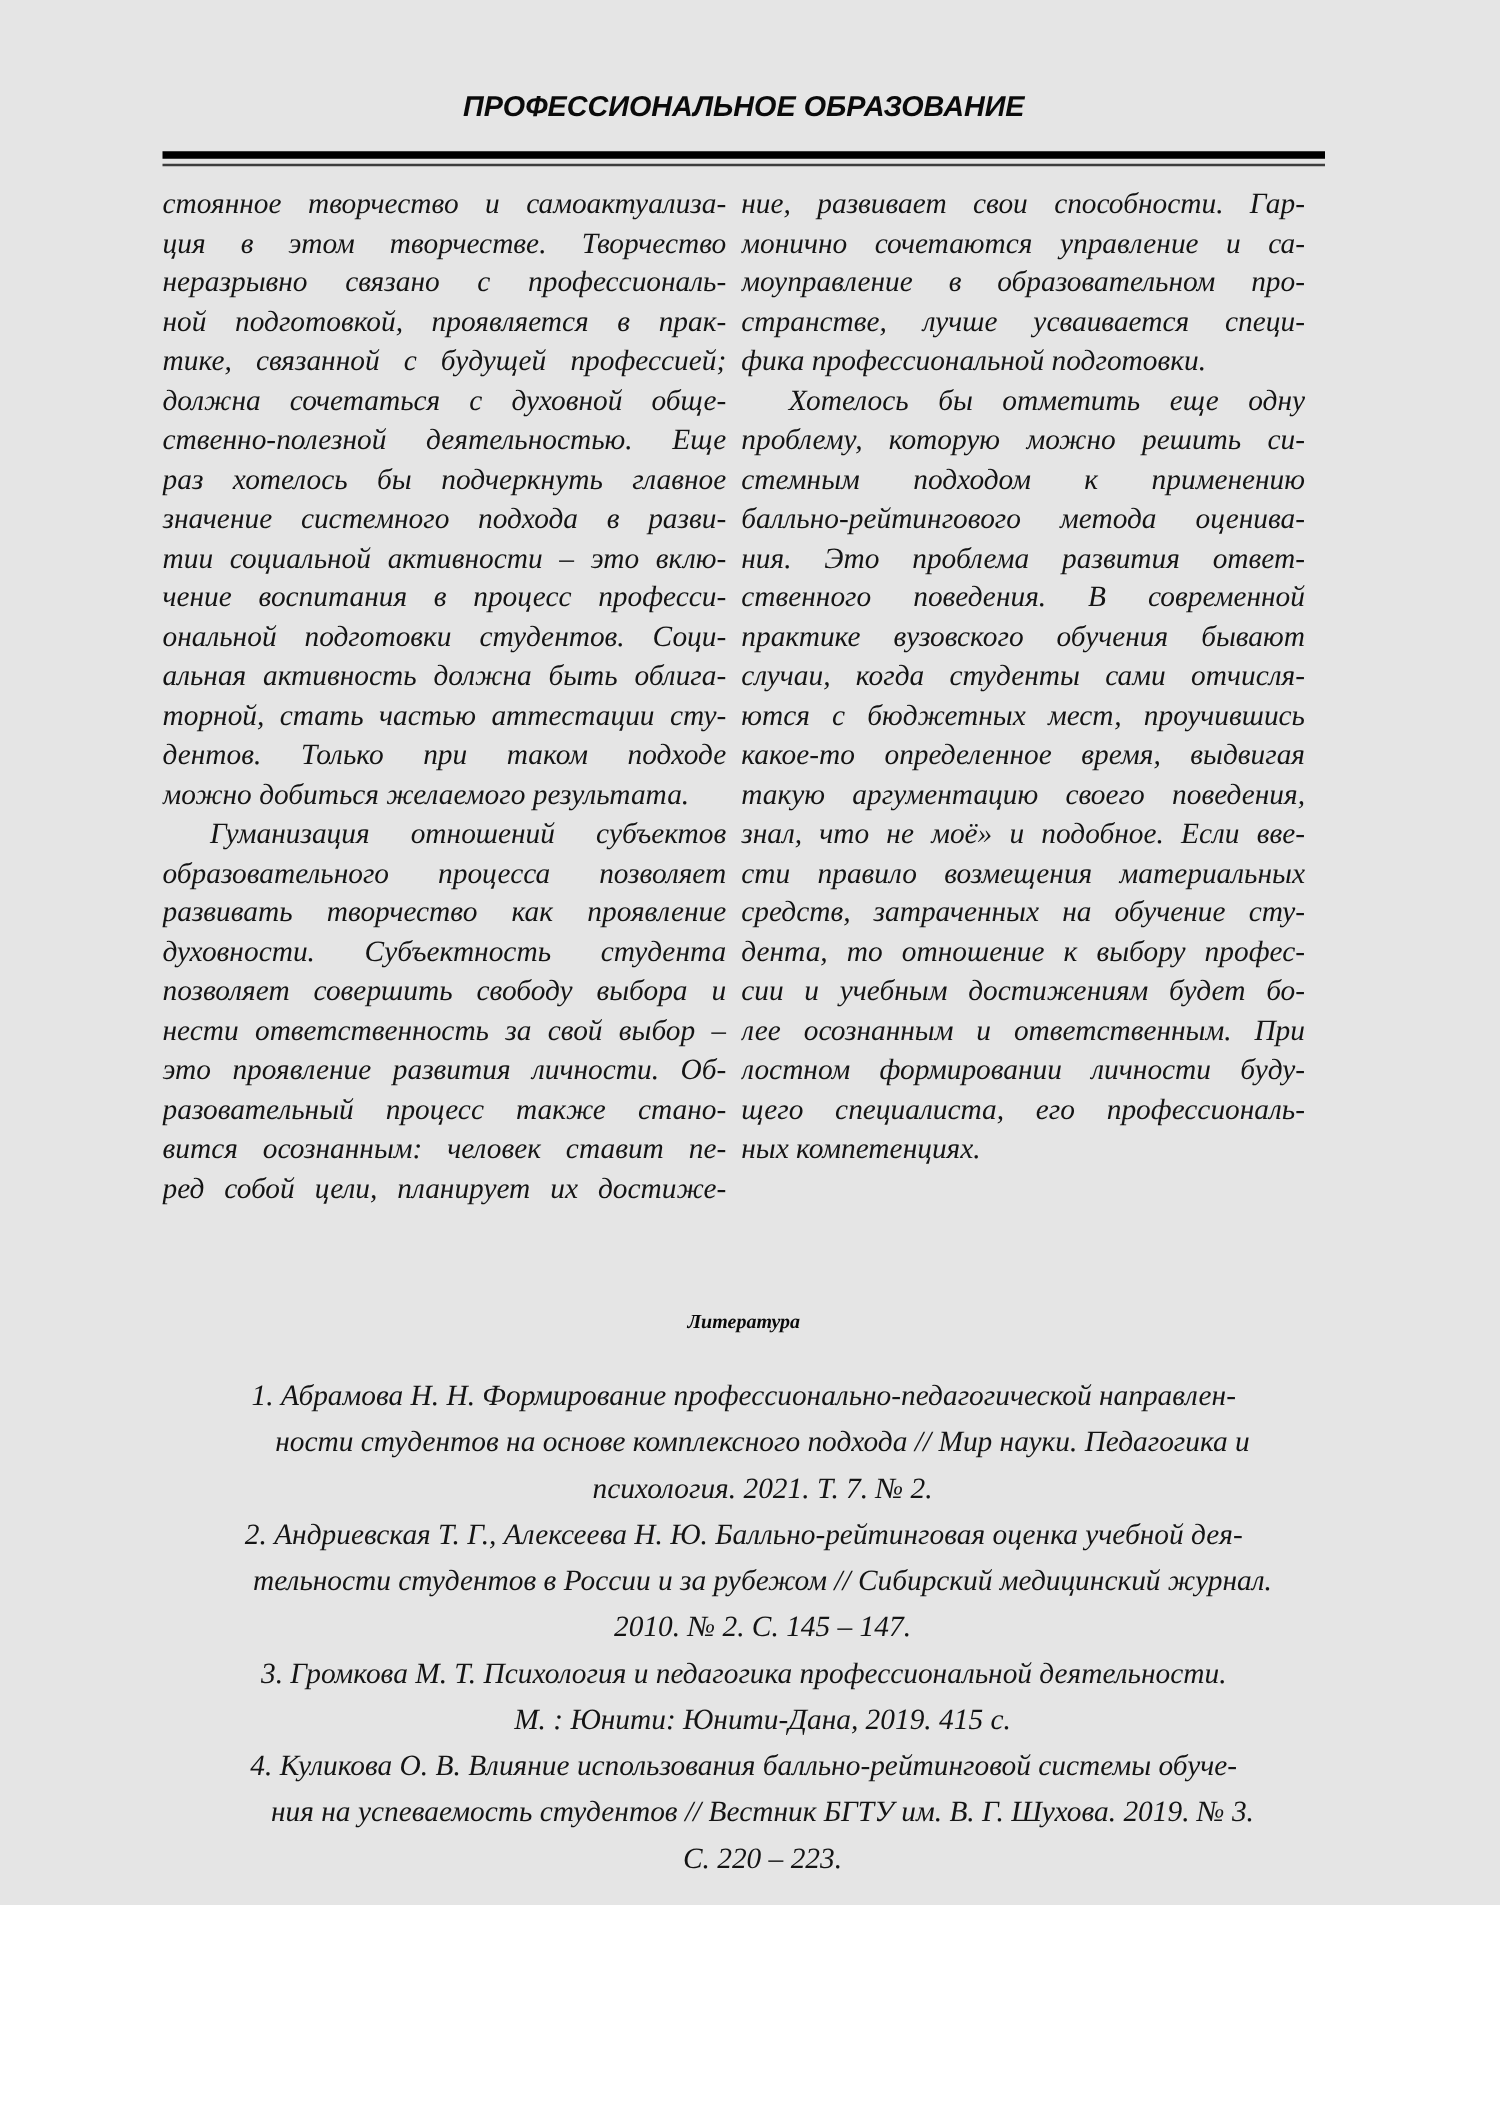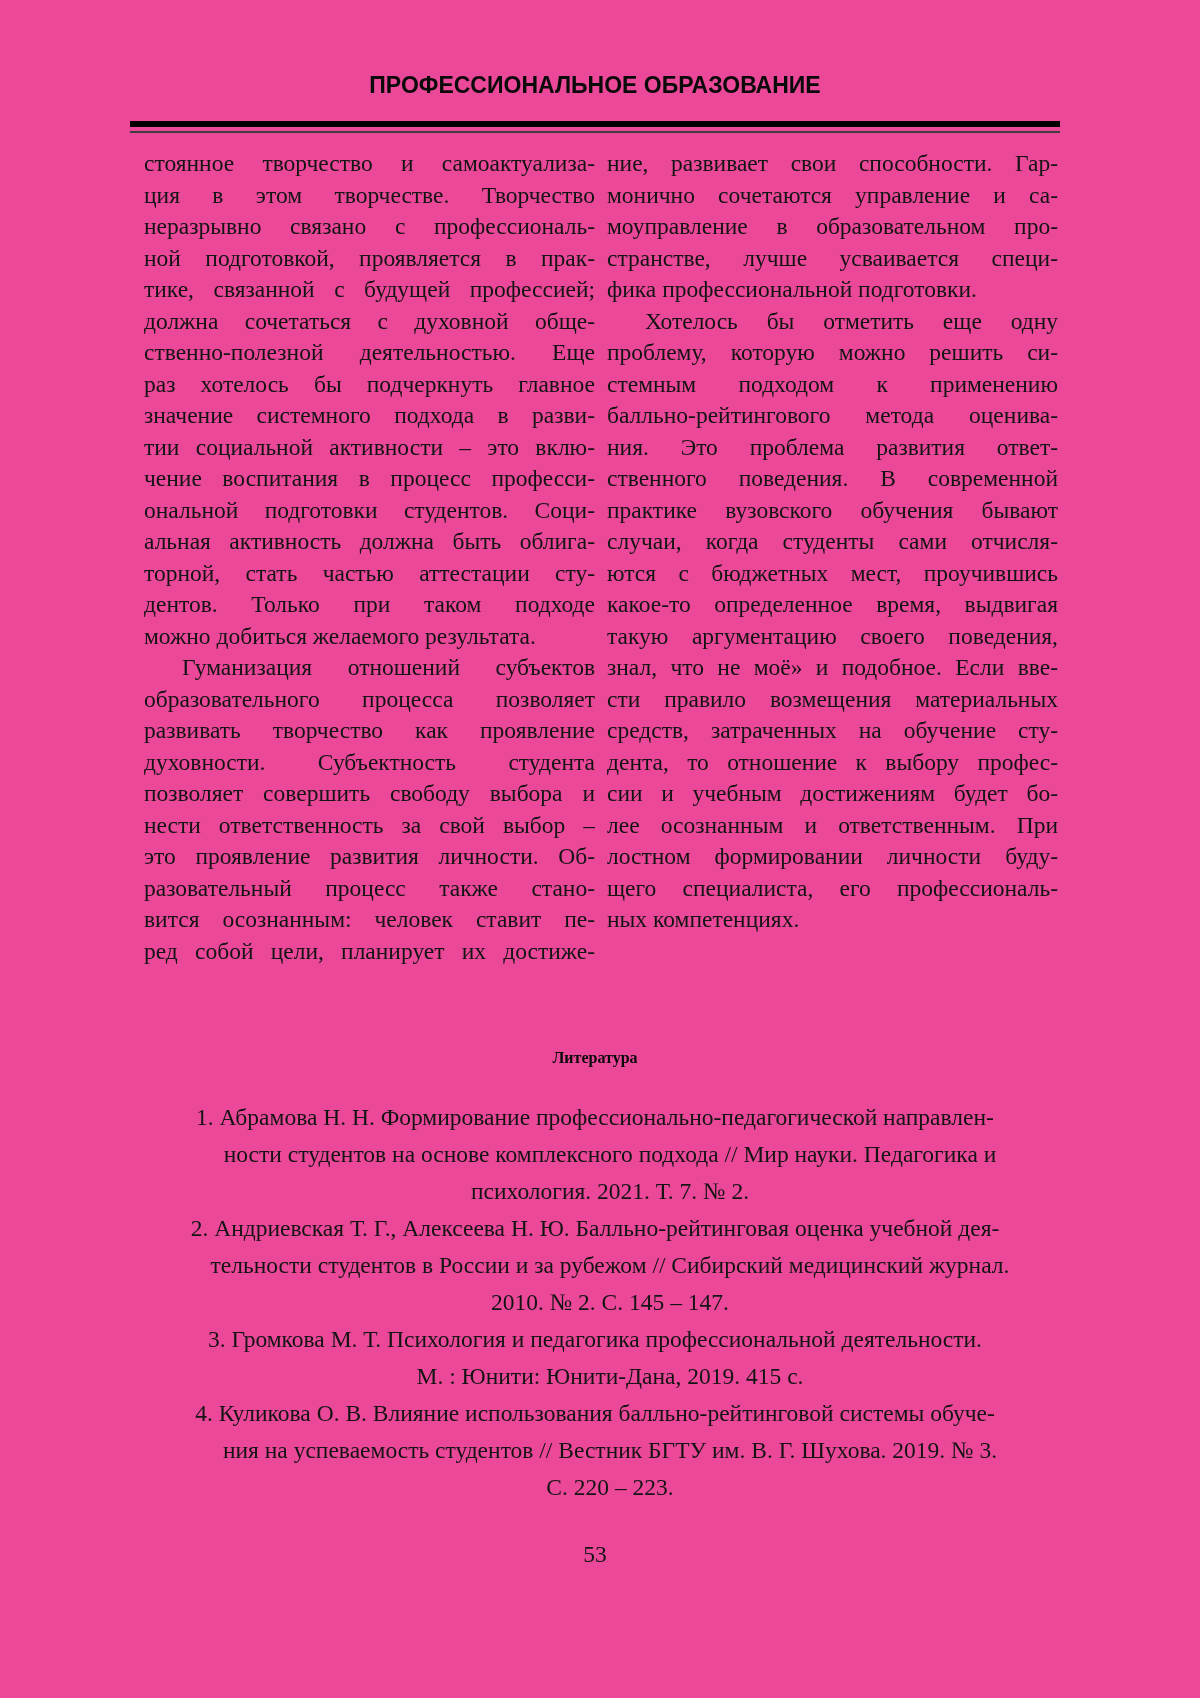--- a/index.html
+++ b/index.html
@@ -1,23 +1,24 @@
 <!DOCTYPE html>
 <html><head>
 <meta charset="utf-8">
 <style>
   html, body { margin: 0; padding: 0; background: #ffffff; }
   .page {
     position: relative;
     width: 1200px;
-    height: 1698px;
-    background: #ec4899;
+    height: 1524px;
+    background: #e5e5e5;
     color: #141414;
     font-family: "Liberation Serif", "DejaVu Serif", serif;
     overflow: hidden;
+    font-style: italic;
   }
   .running-head {
     position: absolute;
     top: 72px; left: 130px; width: 930px;
     text-align: center;
     font-family: "Liberation Sans", "DejaVu Sans", sans-serif;
     font-weight: bold;
     font-size: 23px;
     letter-spacing: 0px;
     color: #0a0a0a;
@@ -28,21 +29,21 @@
     top: 121px; left: 130px; width: 930px; height: 6px;
     background: #000000;
   }
   .rule-thin {
     position: absolute;
     top: 131px; left: 130px; width: 930px; height: 2px;
     background: #3d3d3d;
   }
   .columns {
     position: absolute;
-    top: 148px; left: 144px; width: 930px;
+    top: 148px; left: 130px; width: 930px;
     display: flex;
     gap: 12px;
   }
   .col { width: 451px; }
   .tline {
     height: 31.5px;
     line-height: 31.5px;
     font-size: 23.5px;
     overflow: hidden;
     text-align: left;

